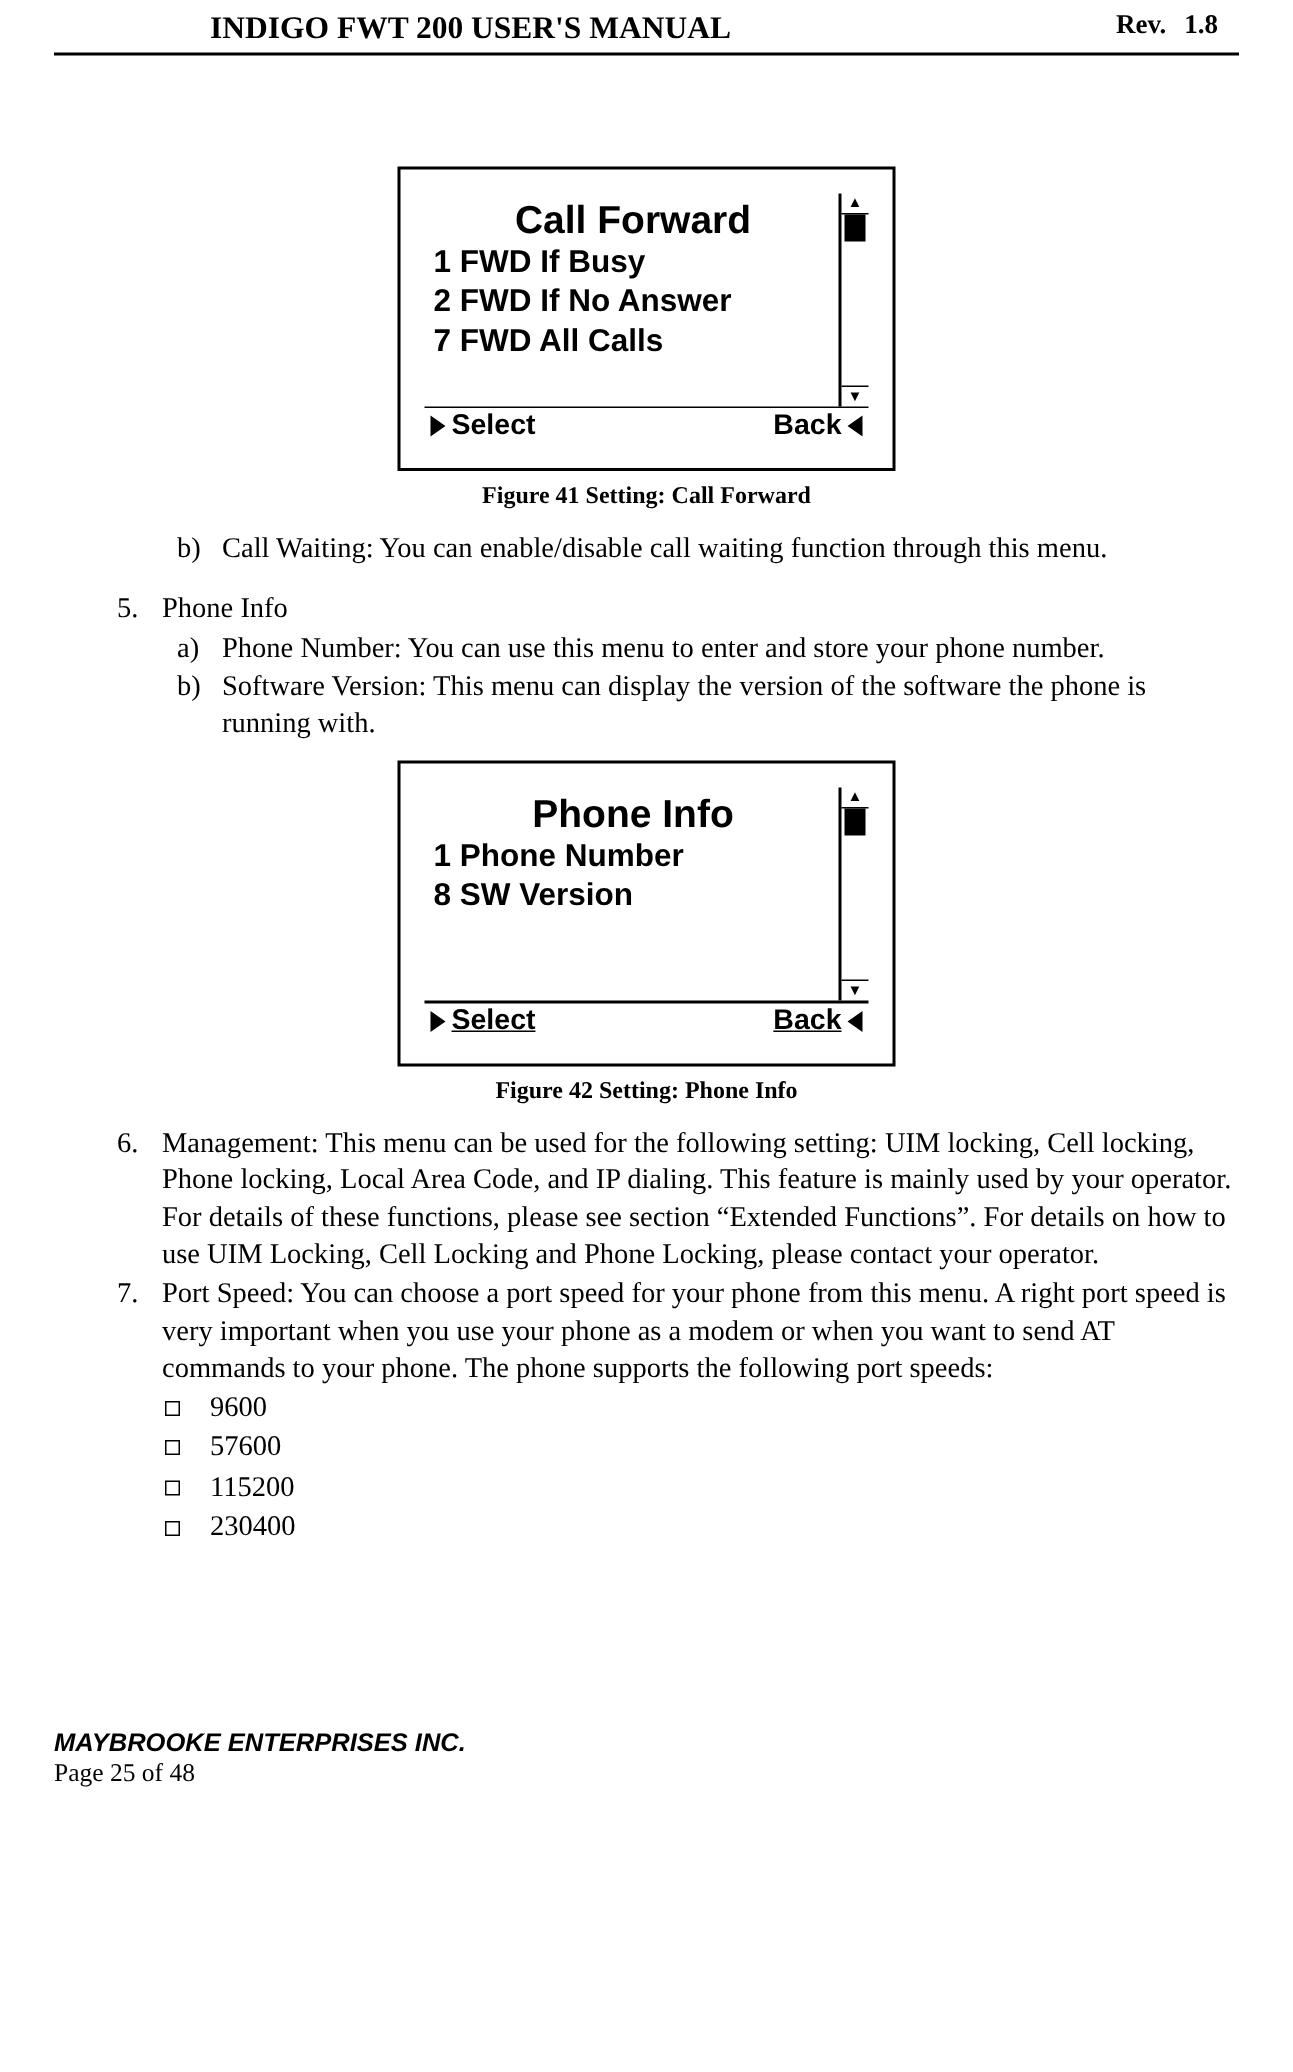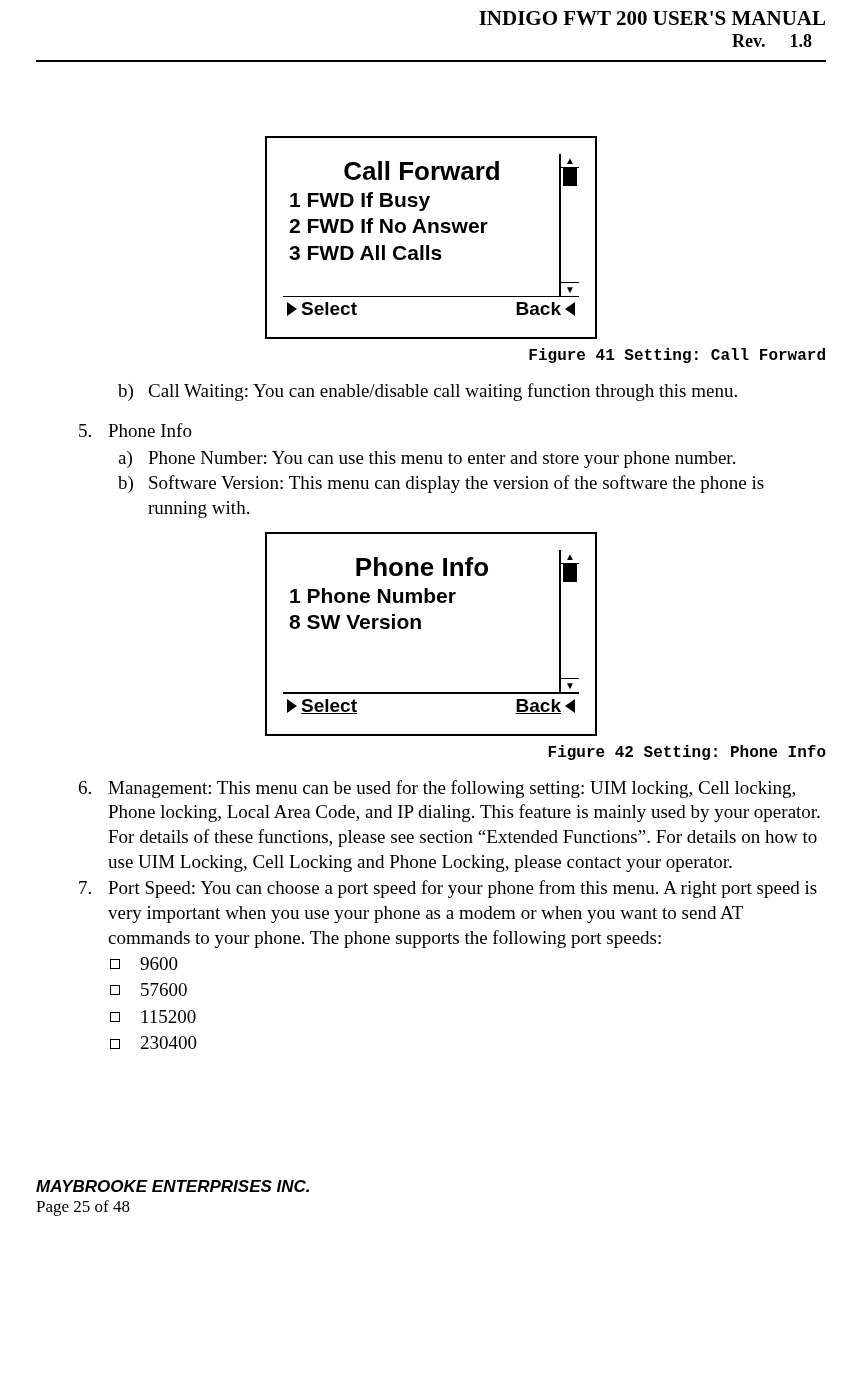--- a/index.html
+++ b/index.html
@@ -12,24 +12,23 @@
     width: 862px;
     padding: 0 0 40px;
   }
   .page { padding: 0 36px; }
   .header-row {
     display: flex;
     justify-content: space-between;
     align-items: flex-end;
     font-weight: bold;
     padding: 6px 0 0;
-    flex-direction: column;
   }
   .header-title { font-size: 21px; margin-left: 104px;}
-  .header-rev-wrap { font-size: 18px; display:flex; gap:24px; margin-right:14px; padding-bottom:4px;}
+  .header-rev-wrap { font-size: 18px; display:flex; gap:12px; margin-right:14px; padding-bottom:4px;}
   .hr {
     border: none;
     border-top: 2px solid #000;
     margin: 4px 0 8px;
   }
   .content { padding-top: 60px; }
   .phone-box-wrap {
     display: flex;
     justify-content: center;
     margin: 6px 0 8px;
@@ -89,25 +88,24 @@
   .pb-bottom .l, .pb-bottom .r { display:flex; align-items:center; gap:4px; }
   .tri-right {
     width:0; height:0; border-top:7px solid transparent; border-bottom:7px solid transparent; border-left:10px solid #000;
     display:inline-block;
   }
   .tri-left {
     width:0; height:0; border-top:7px solid transparent; border-bottom:7px solid transparent; border-right:10px solid #000;
     display:inline-block;
   }
   .fig-caption {
-    text-align: right;
+    text-align: center;
     font-weight: bold;
     font-size: 16px;
     margin: 6px 0 14px;
-    font-family: Liberation Mono, monospace;
   }
   
   .li-b {
     display: flex;
     margin-left: 82px;
     margin-bottom: 16px;
     line-height: 1.3;
   }
   .li-b .lbl { width: 30px; flex-shrink:0; }
   .li-num {
@@ -166,21 +164,21 @@
 
   <div class="content">
 
     <div class="phone-box-wrap">
       <div class="phone-box">
         <div class="pb-top">
           <div class="pb-main">
             <div class="pb-title">Call Forward</div>
             <div class="pb-line">1 FWD If Busy</div>
             <div class="pb-line">2 FWD If No Answer</div>
-            <div class="pb-line">3 FWD All Calls</div>
+            <div class="pb-line">7 FWD All Calls</div>
             <div style="height:24px"></div>
           </div>
           <div class="pb-scroll">
             <div>
               <div class="pb-arrow-up">▲</div>
               <div class="pb-thumb"></div>
             </div>
             <div class="pb-track"></div>
             <div class="pb-arrow-down">▼</div>
           </div>

